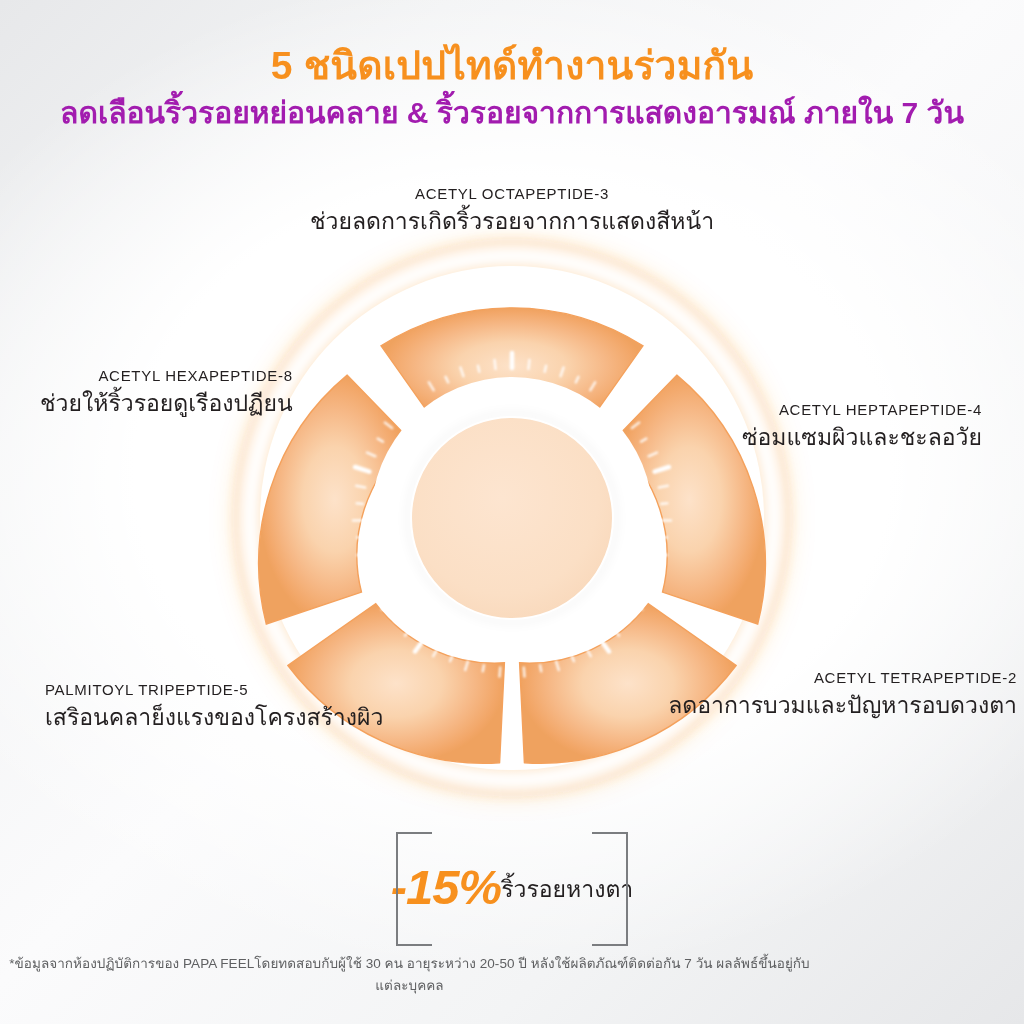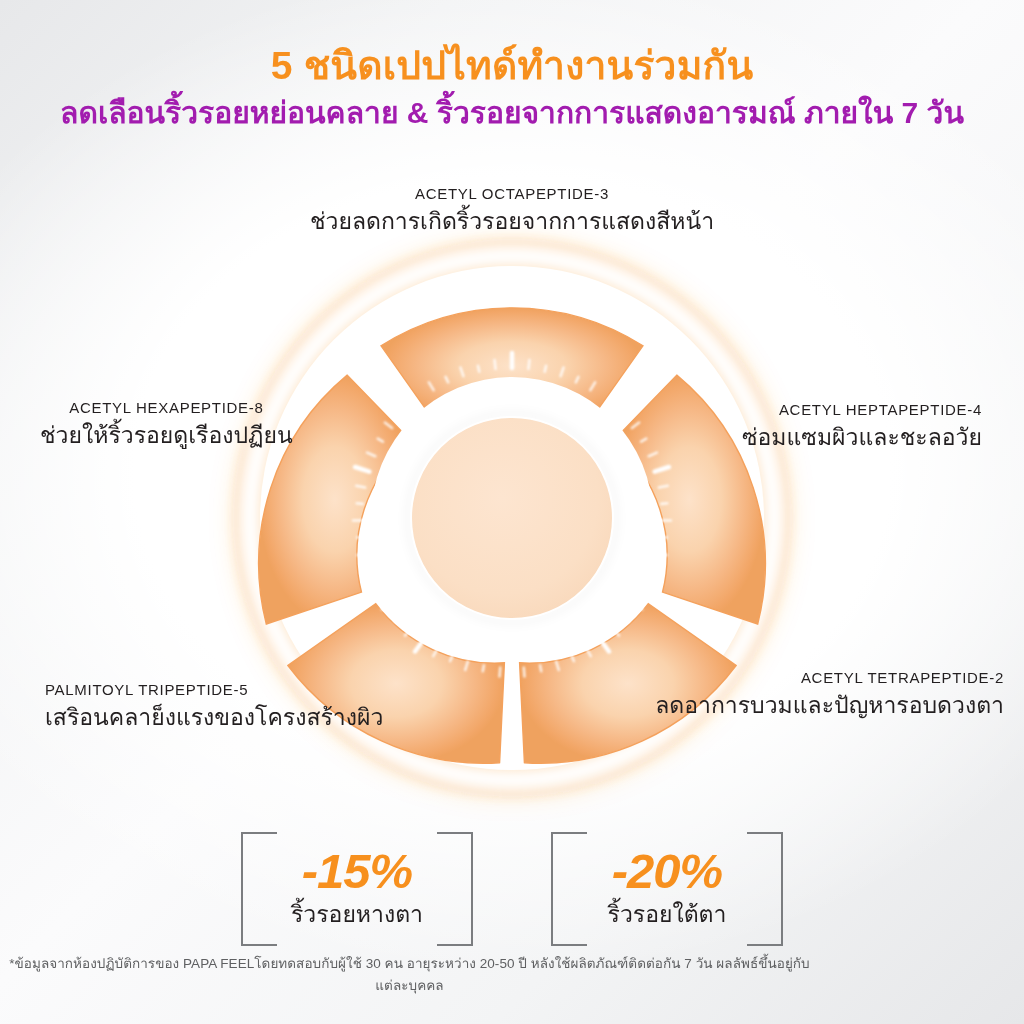--- a/index.html
+++ b/index.html
@@ -28,28 +28,28 @@
   .diagram svg { display:block; width:700px; height:620px; overflow:visible; }
 
   
   .lbl { position:absolute; color:#231f20; }
   .lbl .name {
     font-size:15px; font-weight:400; letter-spacing:.7px; line-height:1.28; white-space:nowrap;
   }
   .lbl .desc { font-size:23px; font-weight:400; line-height:1.35; margin-top:3px; white-space:nowrap; }
 
   .lbl-top    { top:184px; left:0; width:1024px; text-align:center; }
-  .lbl-left   { top:398px; left:40px;  text-align:center; }
+  .lbl-left   { top:366px; left:40px;  text-align:right; }
   .lbl-right  { top:400px; right:42px; text-align:right; }
   .lbl-bleft  { top:648px; left:45px;  text-align:left;margin-top:32px; }
-  .lbl-bright { top:668px; right:20px; text-align:right; }
+  .lbl-bright { top:668px; right:7px; text-align:right; }
 
   
   .stats { position:absolute; top:832px; left:0; width:1024px; display:flex; justify-content:center; gap:78px; }
-  .stat { position:relative; width:232px; height:110px; display:flex; flex-direction:column;
+  .stat { position:relative; width:232px; height:110px; display:flex; flex-direction:row;
           align-items:center; justify-content:center; }
   .stat::before, .stat::after {
     content:""; position:absolute; top:0; width:34px; height:110px; pointer-events:none;
   }
   .stat::before { left:0;  border-left:2px solid #7b7d80;  border-top:2px solid #7b7d80; border-bottom:2px solid #7b7d80; }
   .stat::after  { right:0; border-right:2px solid #7b7d80; border-top:2px solid #7b7d80; border-bottom:2px solid #7b7d80; }
   .stat .pct {
     font-size:49px; font-weight:700; font-style:italic; color:#f7901e; line-height:1;
     letter-spacing:-1px;
   }
@@ -212,19 +212,15 @@
 <div class="lbl lbl-bright">
   <div class="name">ACETYL TETRAPEPTIDE-2</div>
   <div class="desc">ลดอาการบวมและปัญหารอบดวงตา</div>
 </div>
 
 <div class="stats">
   <div class="stat">
     <div class="pct">-15%</div>
     <div class="cap">ริ้วรอยหางตา</div>
   </div>
-  <div class="stat">
-    <div class="pct">-20%</div>
-    <div class="cap">ริ้วรอยใต้ตา</div>
-  </div>
 </div>
 
 <div class="footnote">*ข้อมูลจากห้องปฏิบัติการของ PAPA FEELโดยทดสอบกับผู้ใช้ 30 คน อายุระหว่าง 20-50 ปี หลังใช้ผลิตภัณฑ์ติดต่อกัน 7 วัน ผลลัพธ์ขึ้นอยู่กับแต่ละบุคคล</div>
 
 </body></html>

